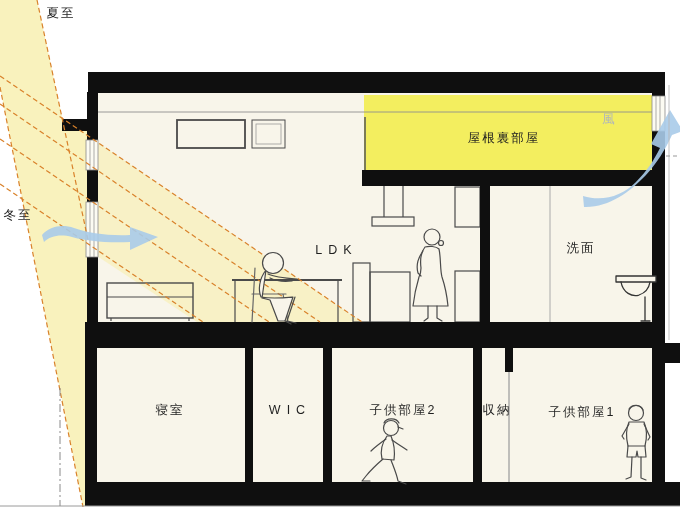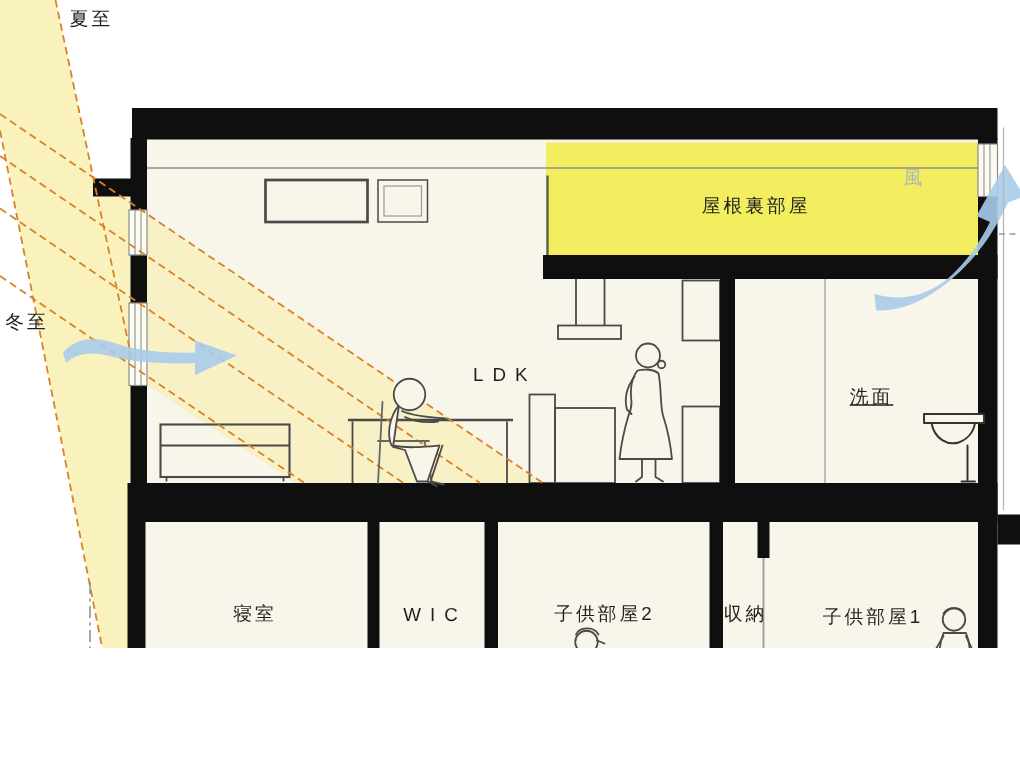--- a/index.html
+++ b/index.html
@@ -1,16 +1,16 @@
 <!DOCTYPE html>
 <html><head>
 <meta charset="utf-8">
 <style>
   html,body{margin:0;padding:0;background:#fff;}
-  #stage{position:relative;width:680px;height:432px;overflow:hidden;background:#fff;
+  #stage{position:relative;width:680px;height:512px;overflow:hidden;background:#fff;
          font-family:"Liberation Sans","DejaVu Sans",sans-serif;}
   #stage svg{position:absolute;left:0;top:0;}
   .lbl{position:absolute;transform:translate(-50%,-50%);font-size:12.5px;color:#1f1f1f;
        letter-spacing:2px;white-space:nowrap;z-index:5;}
   .lbl.latin{letter-spacing:6px;}
   .lbl.wind{color:#aeb4bd;letter-spacing:1px;}
 </style>
 </head>
 <body>
 
@@ -153,20 +153,20 @@
     <line x1="669" y1="85" x2="669" y2="340" stroke="#b8b8b8" stroke-width="0.9"></line>
     <line x1="666" y1="156" x2="680" y2="156" stroke="#999" stroke-width="1" stroke-dasharray="4 3"></line>
   </g>
 </svg>
 
 <div class="lbl" style="left:61px;top:13px;">夏至</div>
 <div class="lbl" style="left:18px;top:215px;text-align:center;">冬至</div>
 <div class="lbl wind" style="left:609px;top:119px;">風</div>
 <div class="lbl" style="left:504px;top:138px;">屋根裏部屋</div>
 <div class="lbl latin" style="left:324px;top:250px;padding-left:25px;">LDK</div>
-<div class="lbl" style="left:581px;top:265px;text-decoration:underline;">洗面</div>
+<div class="lbl" style="left:581px;top:248px;">洗面</div>
 <div class="lbl" style="left:170px;top:410px;">寝室</div>
 <div class="lbl latin" style="left:290px;top:410px;">WIC</div>
 <div class="lbl" style="left:403px;top:410px;">子供部屋2</div>
 <div class="lbl" style="left:497px;top:410px;">収納</div>
 <div class="lbl" style="left:582px;top:412px;">子供部屋1</div>
 
 </div>
 
 </body></html>

